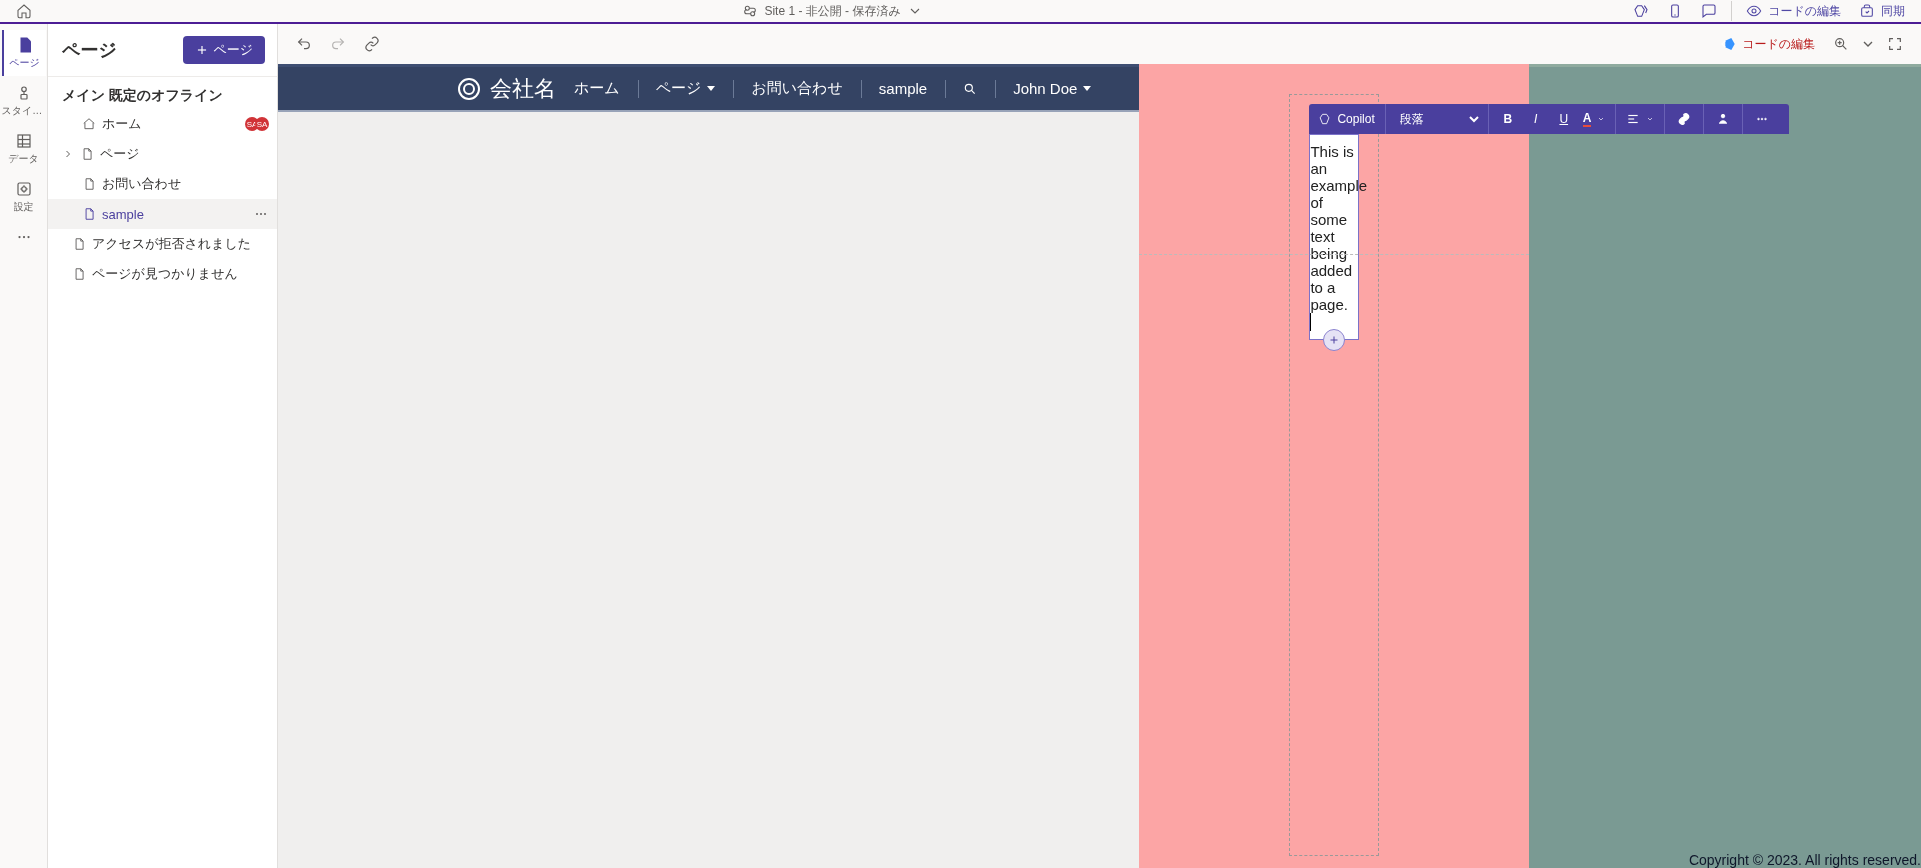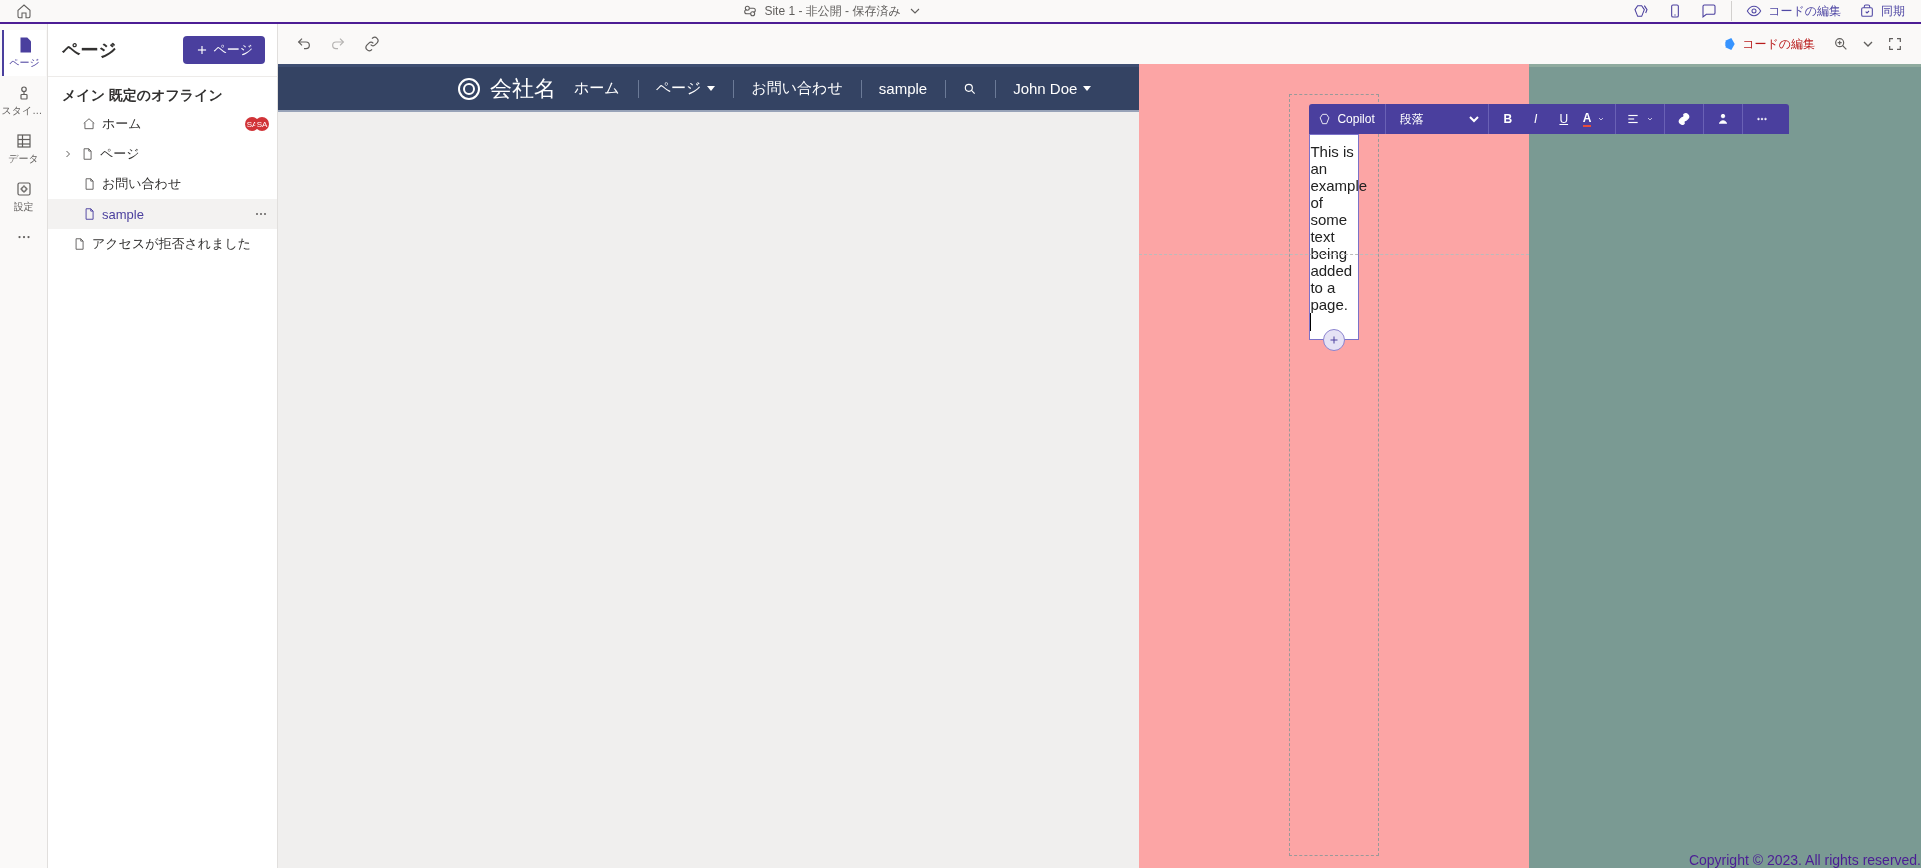--- a/index.html
+++ b/index.html
@@ -84,21 +84,21 @@
 
   .text-block { border:1px solid #7b72c8; background:#fff; min-height:52px; padding:8px 0; font-size:15px; font-family:Arial,sans-serif; color:#222; position:relative;}
   .cursor-line { display:block; height:18px; border-left:1px solid #000; width:1px; animation:blink 1s step-end infinite;}
   @keyframes blink { 50% { opacity:0; } }
 
   .add-below { position:absolute; left:50%; transform:translateX(-50%); bottom:-12px; width:22px; height:22px; border:1px solid #8b83cf; background:#e5e2f5; border-radius:50%; display:flex; align-items:center; justify-content:center; color:#4a3f9e; cursor:pointer;}
 
   .dashed-below { position:absolute; left:0; right:0; top:190px; border-top:1px dashed #bbb;}
 
   
-  .site-footer { background:#7a9a93; color:#4c1d95; border-top:3px solid #8fab9f; min-height:50px; display:flex; align-items:flex-end; padding:14px 0 0 160px; font-size:14px;}
+  .site-footer { background:#7a9a93; color:#0f172a; border-top:3px solid #8fab9f; min-height:50px; display:flex; align-items:flex-end; padding:14px 0 0 160px; font-size:14px;}
 </style>
 </head>
 <body>
 
 <div class="topbar">
   <div class="left">
     <div class="top-icon-btn">
       <svg viewBox="0 0 24 24" fill="none" stroke="currentColor" stroke-width="1.6">
           <path d="M3 11l9-8 9 8v9a2 2 0 0 1-2 2h-4v-7h-6v7H5a2 2 0 0 1-2-2z"></path>
         </svg>
@@ -254,20 +254,28 @@
     </ul>
     <ul class="tree">
       <li>
         <span class="indent" style="width:4px;"></span>
         <svg class="ico" viewBox="0 0 24 24" fill="none" stroke="currentColor" stroke-width="1.6">
             <path d="M7 3h8l4 4v14H7z"></path>
             <path d="M15 3v4h4"></path>
           </svg>
         <span class="label">アクセスが拒否されました</span>
       </li>
+      <li>
+        <span class="indent" style="width:4px;"></span>
+        <svg class="ico" viewBox="0 0 24 24" fill="none" stroke="currentColor" stroke-width="1.6">
+            <path d="M7 3h8l4 4v14H7z"></path>
+            <path d="M15 3v4h4"></path>
+          </svg>
+        <span class="label">ページが見つかりません</span>
+      </li>
     </ul>
   </div>
 
   <div class="canvas-col">
     <div class="canvas-toolbar">
       <div class="l">
         <div class="ct-btn">
             <svg viewBox="0 0 24 24" fill="none" stroke="currentColor" stroke-width="1.8">
               <path d="M9 14l-5-5 5-5"></path>
               <path d="M4 9h11a5 5 0 0 1 0 10h-3"></path>

